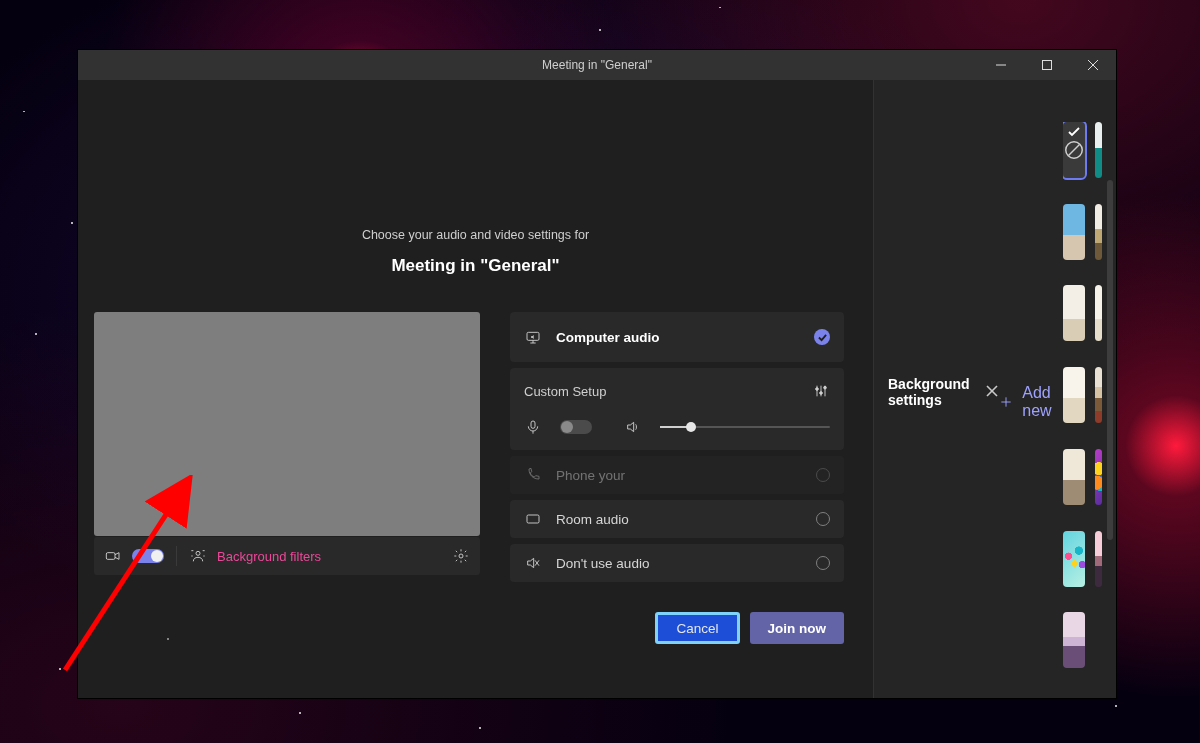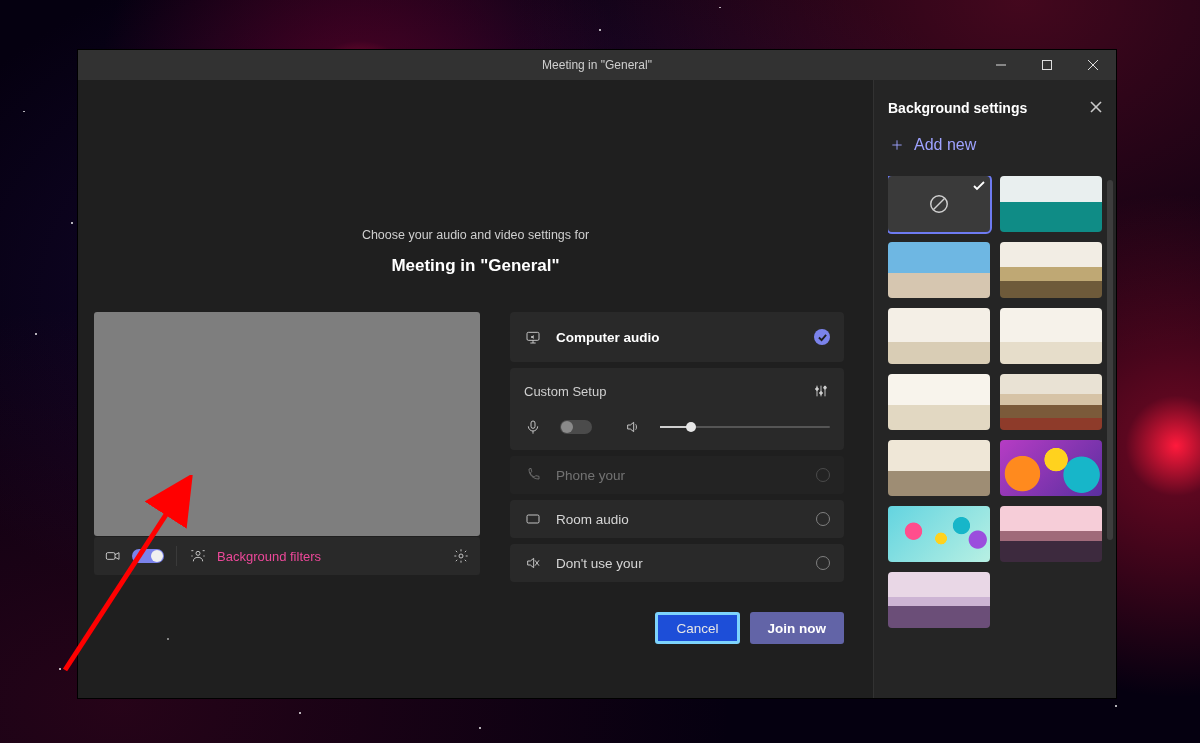--- a/index.html
+++ b/index.html
@@ -83,21 +83,21 @@
   .radio { width:14px; height:14px; border-radius:50%; border:1.4px solid #808080; margin-left:auto;}
   .check-badge { margin-left:auto; width:16px; height:16px; border-radius:50%; background:#7b83eb; display:flex; align-items:center; justify-content:center;}
   .check-badge svg{width:9px;height:9px; stroke:#1f1f1f; stroke-width:2; fill:none;}
   .disabled { opacity:.45;}
   .footer-btns { display:flex; gap:10px; justify-content:flex-end; margin-top:30px;}
   .btn { height:32px; padding:0 18px; border-radius:3px; font-size:13.5px; display:flex; align-items:center; justify-content:center;}
   .btn-secondary { background:#1d4ed8; border:3px solid #7dd3fc; color:#e6e6e6;}
   .btn-primary { background:#6264a7; color:#fff; font-weight:600;}
   .side-panel {
     width:243px; background:#252525; border-left:1px solid #323232; position:relative;
-    padding:20px 14px 14px 14px; display:flex; flex-direction:column;
+    padding:20px 14px 14px 14px; display:flex; flex-direction:row;
   }
   .side-title { font-size:14px; font-weight:700; color:#fff; display:flex; align-items:center; justify-content:space-between;}
   .close-x svg{width:12px;height:12px; stroke:#c9c9c9; stroke-width:1.6;}
   .add-new { color:#9ea2ff; font-size:16px; margin-top:20px; display:flex; align-items:center; gap:8px;}
   .bg-grid { margin-top:22px; display:grid; grid-template-columns:1fr 1fr; gap:10px; overflow:hidden;}
   .bg-tile { width:100%; height:56px; border-radius:4px; position:relative; }
   .bg-tile.selected { outline:2px solid #6e7bf2; outline-offset:0;}
   .scroll-ind { position:absolute; right:3px; top:100px; width:6px; height:360px; background:#3d3d3d; border-radius:3px;}
   .tile-label{position:absolute; bottom:3px; left:50%; transform:translateX(-50%); font-size:12px; color:#fff; text-shadow:0 0 3px #000;}
   
@@ -248,21 +248,21 @@
             <span class="radio"></span>
           </div>
           <div class="audio-card row">
             <span class="ico">
               <svg viewBox="0 0 24 24">
                   <path d="M4 9h4l5-4v14l-5-4H4z"></path>
                   <line x1="15" y1="8" x2="21" y2="16"></line>
                   <line x1="21" y1="8" x2="15" y2="16"></line>
                 </svg>
             </span>
-            <span>Don't use your</span>
+            <span>Don't use audio</span>
             <span class="radio"></span>
           </div>
 
           <div class="footer-btns">
             <div class="btn btn-secondary">
               <span>Cancel</span>
             </div>
             <div class="btn btn-primary">
               <span>Join now</span>
             </div>

